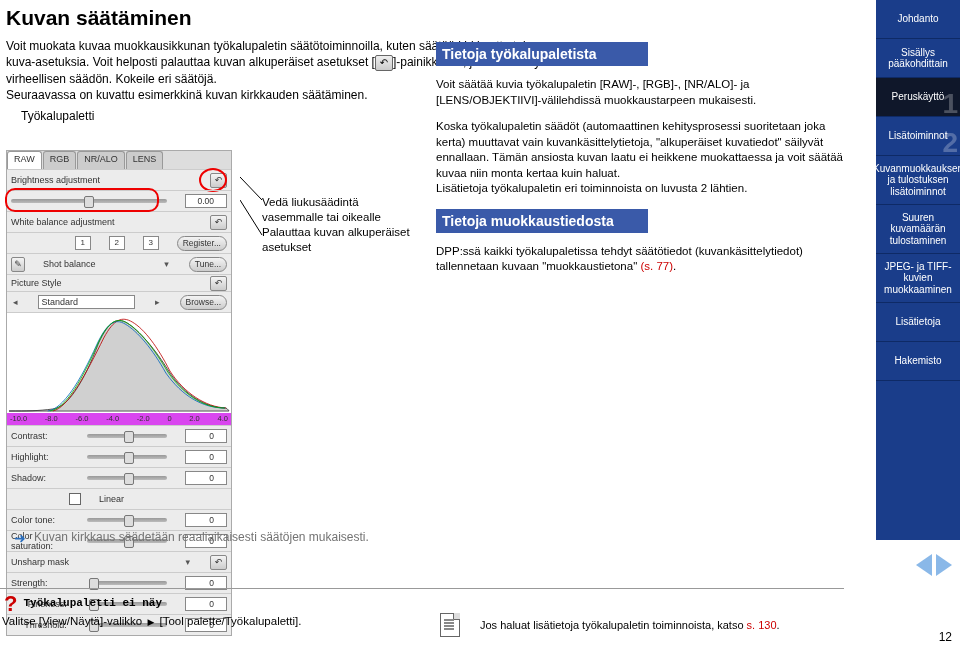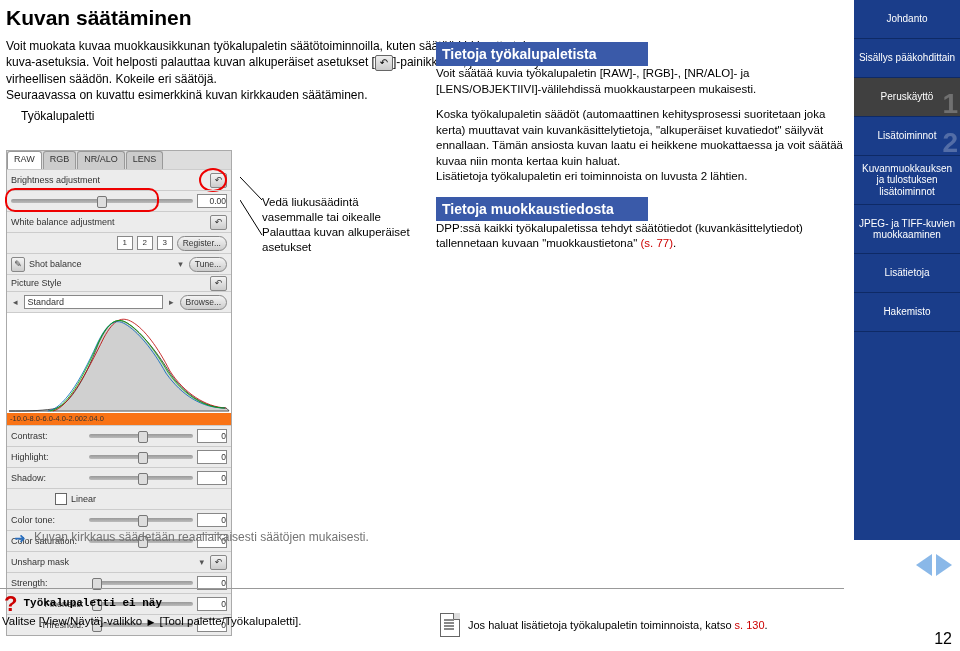--- a/index.html
+++ b/index.html
@@ -81,21 +81,21 @@
     height: 14px;
     line-height: 10px;
   }
   .palette .tabs .tab.active { background: #fff; }
   .palette .row {
     display: flex;
     align-items: center;
     padding: 2px 4px;
     border-top: 1px solid #ccc;
     height: 16px;
-    gap: 4px;
+    gap: 18px;
   }
   .palette .row .lbl { flex: 1; font-size: 9px; }
   .slider {
     flex: 1.4;
     height: 4px;
     background: linear-gradient(#999,#bbb);
     border-radius: 2px;
     position: relative;
   }
   .slider .thumb {
@@ -107,21 +107,21 @@
     border: 1px solid #777;
     border-radius: 2px;
   }
   .valbox {
     width: 28px;
     height: 12px;
     background: #fff;
     border: 1px solid #888;
     font-size: 8.5px;
     text-align: right;
-    padding-right: 0;
+    padding-right: 12px;
     line-height: 12px;
   }
   .minibox {
     width: 14px;
     height: 12px;
     background: #fff;
     border: 1px solid #888;
     font-size: 8px;
     text-align: center;
     line-height: 12px;
@@ -149,23 +149,24 @@
   .hist {
     height: 100px;
     background: #fff;
     margin: 0;
     position: relative;
     border-top: 1px solid #ccc;
   }
   .hist svg { width: 100%; height: 100%; display:block;}
   .axis {
     display: flex;
+    justify-content: space-between;
     font-size: 7.5px;
     padding: 1px 3px;
-    background: #f97316;
+    background: #d946ef;
     height: 10px;
   }
   .checkbox { width: 10px; height: 10px; border: 1px solid #666; background: #fff;}
   
   .red-circle {
     position: absolute;
     border: 2px solid #e00;
     border-radius: 50%;
   }
   .callout-lines { position: absolute; left: 240px; top: 155px; width: 90px; height: 100px; pointer-events: none;}
@@ -190,29 +191,29 @@
     font-weight: bold;
     font-size: 14px;
     padding: 4px 6px;
     margin-top: 2px;
     display: inline-block;
     min-width: 200px;
   }
   .rightcol p {
     font-size: 11.5px;
     line-height: 1.35;
-    margin: 0 0 10px 0;
+    margin: 11px 0 10px 0;
   }
   .pg-ref { color: #c00; }
   
   .sidebar {
     position: absolute;
     right: 0;
     top: 0;
-    width: 106px;
+    width: 84px;
     height: 540px;
     background: #1a3d8a;
   }
   .sidebar .item {
     height: 38px;
     display: flex;
     align-items: center;
     justify-content: center;
     color: #fff;
     font-size: 10px;
@@ -224,21 +225,21 @@
   }
   .sidebar .item.tall { height: 48px; }
   .sidebar .item .num {
     position: absolute;
     right: 2px;
     bottom: -4px;
     font-size: 28px;
     font-weight: bold;
     color: rgba(255,255,255,0.25);
   }
-  .sidebar .item.light { background: #404040; }
+  .sidebar .item.light { background: #0f172a; }
   .nav-arrows {
     position: absolute;
     right: 8px;
     top: 554px;
     display: flex;
     gap: 4px;
   }
   .nav-arrows .a {
     width: 0; height: 0;
     border-top: 11px solid transparent;
@@ -304,21 +305,21 @@
     position: absolute;
     left: 3px; top: 5px;
     width: 10px; height: 2px;
     background: #888;
     box-shadow: 0 3px 0 #888, 0 6px 0 #888, 0 9px 0 #888;
   }
   .pgnum {
     position: absolute;
     right: 8px;
     top: 630px;
-    font-size: 16px;
+    font-size: 12px;
   }
 </style>
 </head>
 <body>
 
 <div class="page">
 
   <div class="main">
     <h1>Kuvan säätäminen</h1>
     <div class="intro">
@@ -493,20 +494,23 @@
         <span class="num">1</span>
       </div>
     <div class="item">
         <span>Lisätoiminnot</span>
         <span class="num">2</span>
       </div>
     <div class="item tall">
         <span>Kuvanmuokkauksen ja tulostuksen lisätoiminnot</span>
       </div>
     <div class="item tall">
+        <span>Suuren kuvamäärän tulostaminen</span>
+      </div>
+    <div class="item tall">
         <span>JPEG- ja TIFF-kuvien muokkaaminen</span>
       </div>
     <div class="item">
         <span>Lisätietoja</span>
       </div>
     <div class="item">
         <span>Hakemisto</span>
       </div>
   </div>
   <div class="nav-arrows">
@@ -521,21 +525,21 @@
     <div style="display:flex;">
       <div style="flex:0 0 440px;">
         <div class="q-row">
           <span class="qmark">?</span>
           <span class="q-title">Työkalupaletti ei näy</span>
         </div>
         <div style="font-size:11.5px;margin-left:2px;margin-top:4px;">
           <span>Valitse [View/Näytä]-valikko </span><span class="caret">▶</span><span> [Tool palette/Työkalupaletti].</span>
         </div>
       </div>
-      <div style="display:flex;align-items:center;gap:8px;margin-top:16px;">
+      <div style="display:flex;align-items:center;gap:20px;margin-top:16px;">
         <span class="info-icon" style="margin-left:0;"></span>
         <span>
           <span>Jos haluat lisätietoja työkalupaletin toiminnoista, katso </span><span class="pg-ref">s. 130</span><span>.</span>
         </span>
       </div>
     </div>
   </div>
 
   <div class="pgnum">12</div>
 </div>

